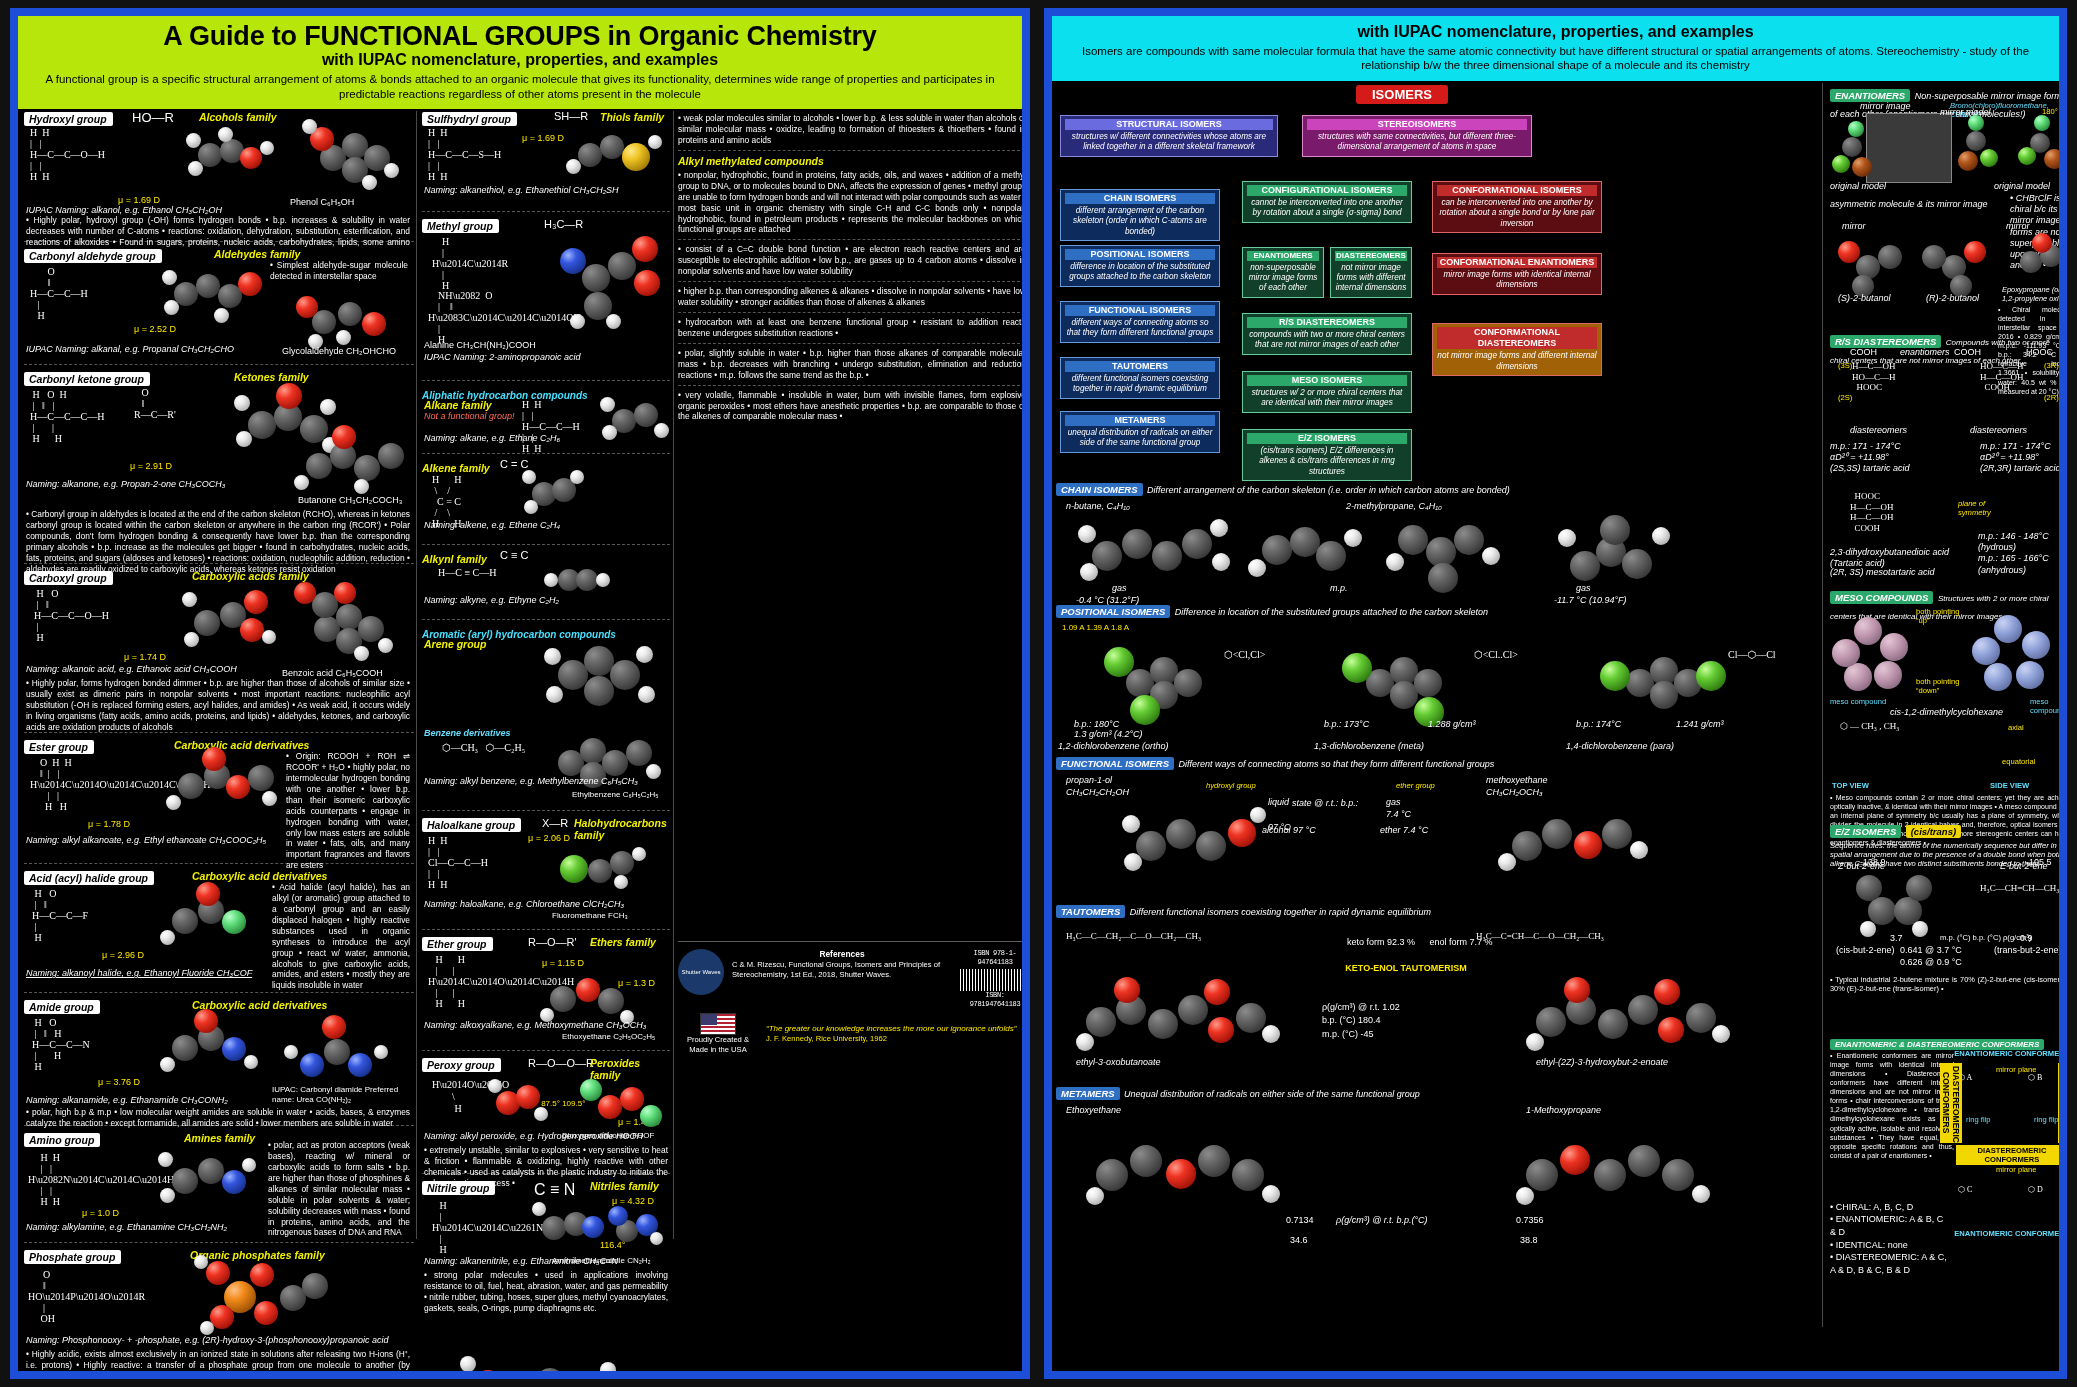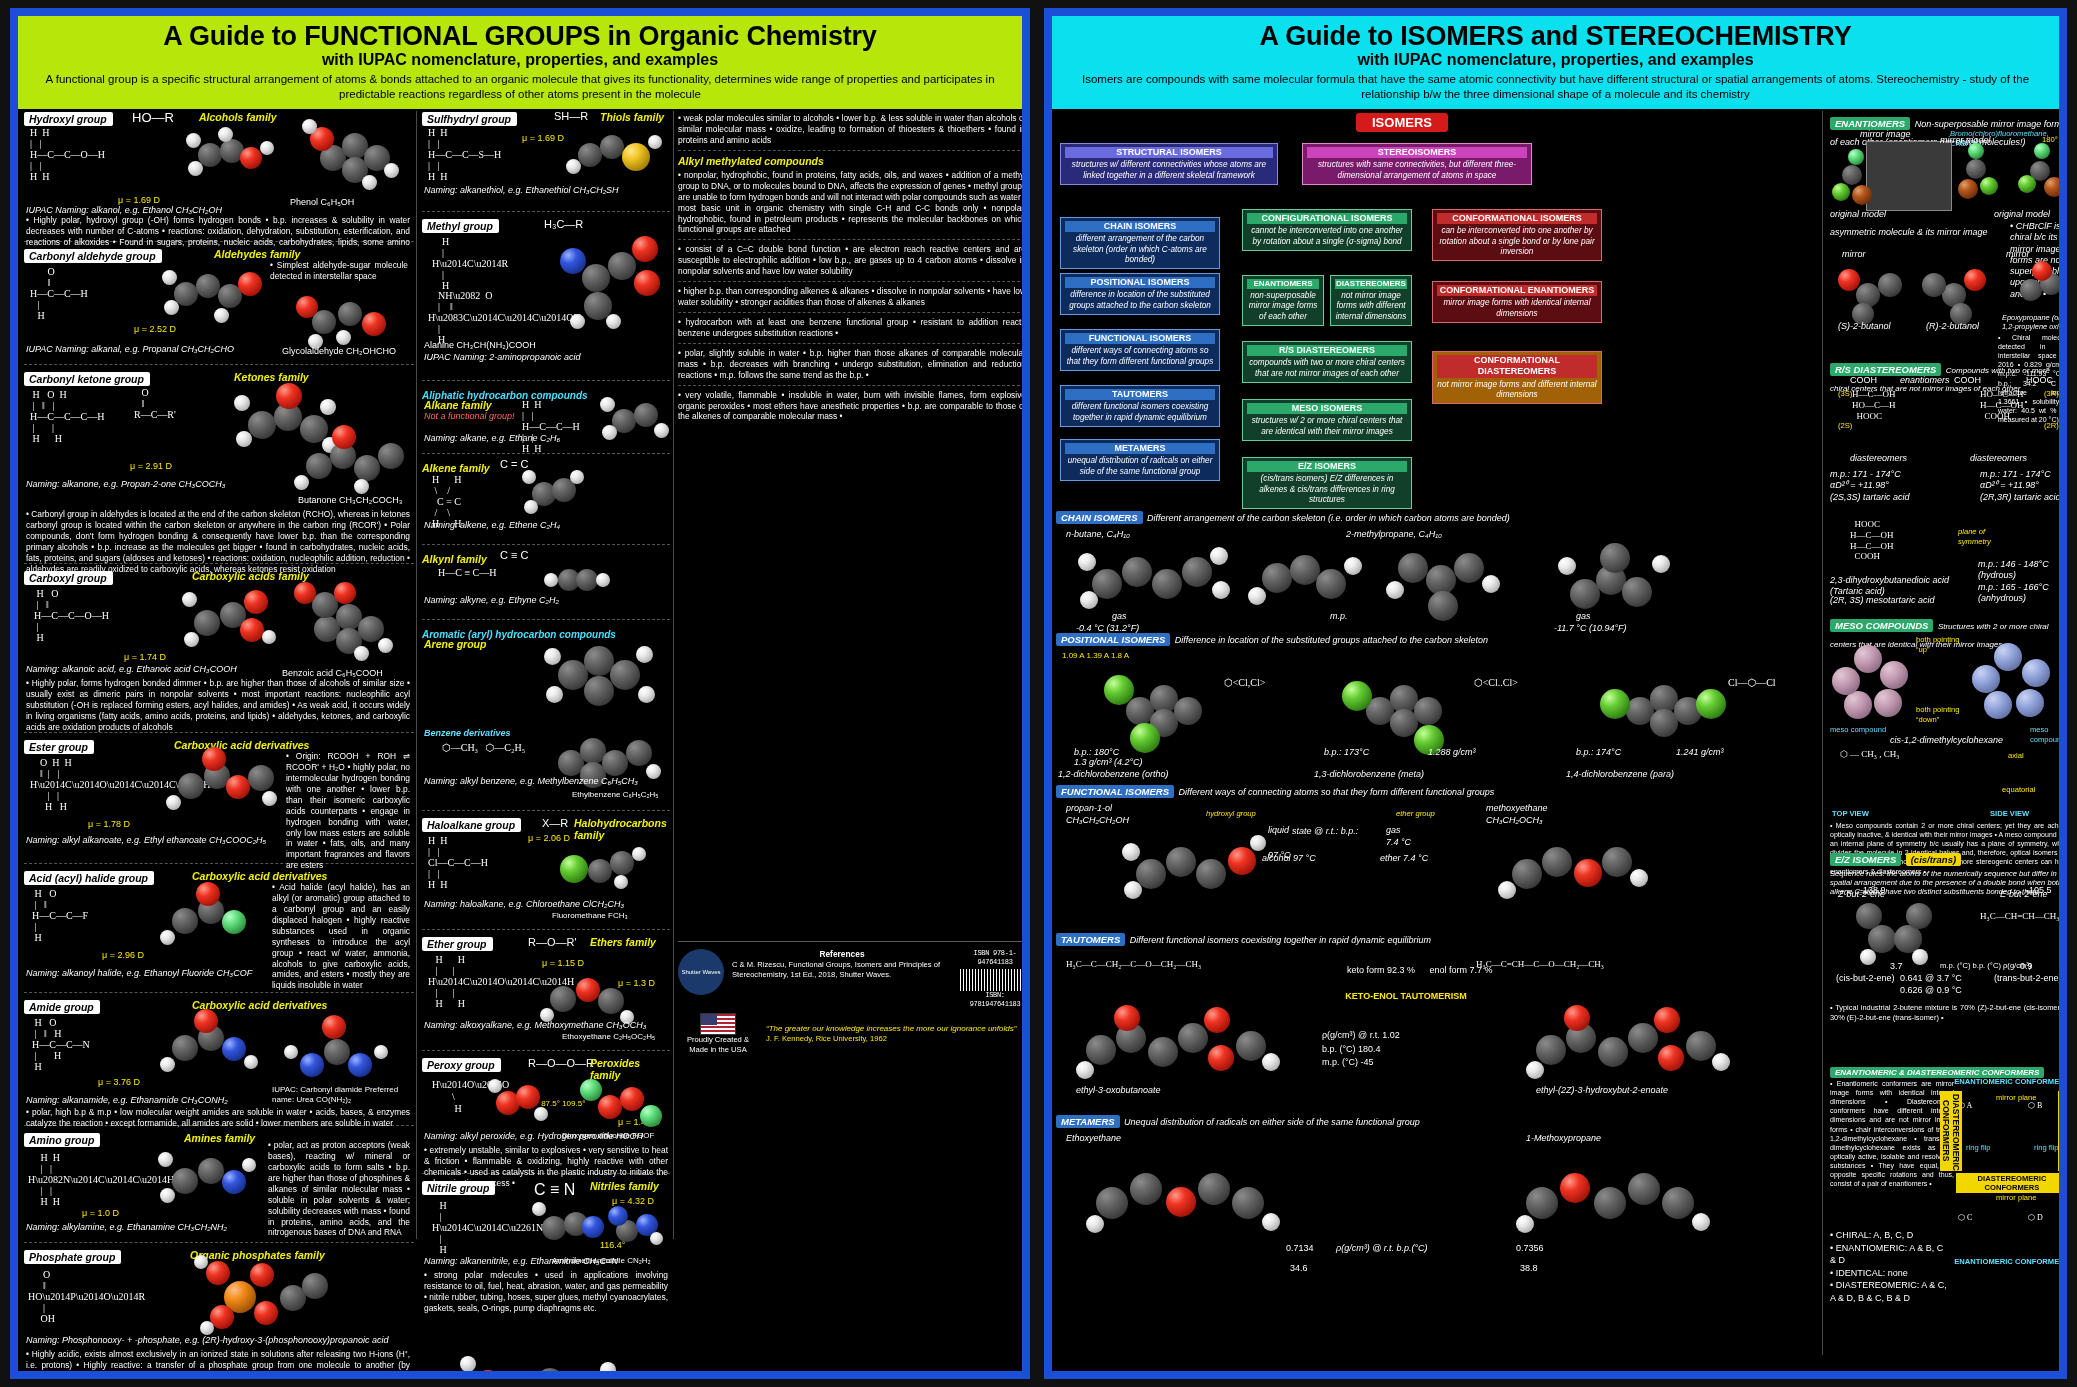--- a/index.html
+++ b/index.html
@@ -365,21 +365,21 @@
           </div>
           <div class="mol" style="left:130px;top:14px;width:110px;height:66px;">
             <div class="atom c" style="left:18px;top:26px;width:26px;height:26px;"></div>
             <div class="atom c" style="left:44px;top:16px;width:26px;height:26px;"></div>
             <div class="atom o" style="left:42px;top:0px;width:24px;height:24px;"></div>
             <div class="atom f" style="left:68px;top:28px;width:24px;height:24px;"></div>
             <div class="atom h" style="left:6px;top:48px;width:15px;height:15px;"></div>
           </div>
           <span class="yellow-s" style="position:absolute;left:78px;top:82px;">μ = 2.96 D</span>
           <div class="bullets" style="position:absolute;left:248px;top:14px;width:138px;">• Acid halide (acyl halide), has an alkyl (or aromatic) group attached to a carbonyl group and an easily displaced halogen • highly reactive substances used in organic syntheses to introduce the acyl group • react w/ water, ammonia, alcohols to give carboxylic acids, amides, and esters • mostly they are liquids insoluble in water</div>
-          <div class="naming" style="position:absolute;left:2px;top:100px;width:250px;">Naming: alkanoyl halide, e.g. Ethanoyl Fluoride CH₃COF</div>
+          <div class="naming" style="position:absolute;left:2px;top:100px;width:250px;text-decoration:underline;">Naming: alkanoyl halide, e.g. Ethanoyl Fluoride CH₃COF</div>
         </div>
         <hr class="sep">
 
         <div style="position:relative;height:124px;">
           <span class="grp-title">Amide group</span>
           <span class="fam-title" style="position:absolute;left:168px;top:2px;">Carboxylic acid derivatives</span>
           <div class="struct" style="left:8px;top:20px;line-height:1.1;">
             &nbsp;H&nbsp;&nbsp;&nbsp;O<br>&nbsp;|&nbsp;&nbsp;&nbsp;‖&nbsp;&nbsp;&nbsp;H<br>H—C—C—N<br>&nbsp;|&nbsp;&nbsp;&nbsp;&nbsp;&nbsp;&nbsp;&nbsp;H<br>&nbsp;H
           </div>
           <div class="mol" style="left:130px;top:12px;width:110px;height:66px;">
@@ -719,21 +719,20 @@
           </div>
         </div>
       </div>
 
     </div>
   </div>
 
   <div class="poster" id="poster-right">
 
     <div class="hdr cyan">
-      <h1>A Guide to ISOMERS and STEREOCHEMISTRY</h1>
       <h2>with IUPAC nomenclature, properties, and examples</h2>
       <p>Isomers are compounds with same molecular formula that have the same atomic connectivity but have different structural or spatial arrangements of atoms. Stereochemistry - study of the relationship b/w the three dimensional shape of a molecule and its chemistry</p>
     </div>
 
     <div class="body-area" style="position:relative;height:1250px;">
       <div class="vline" style="left:770px;top:2px;bottom:4px;"></div>
 
       <div style="position:absolute;left:4px;top:4px;width:760px;height:340px;">
         <div style="position:absolute;left:300px;top:0px;background:#d51a1a;color:#fff;font-weight:bold;font-size:13px;padding:2px 16px;border-radius:3px;">ISOMERS</div>
 

